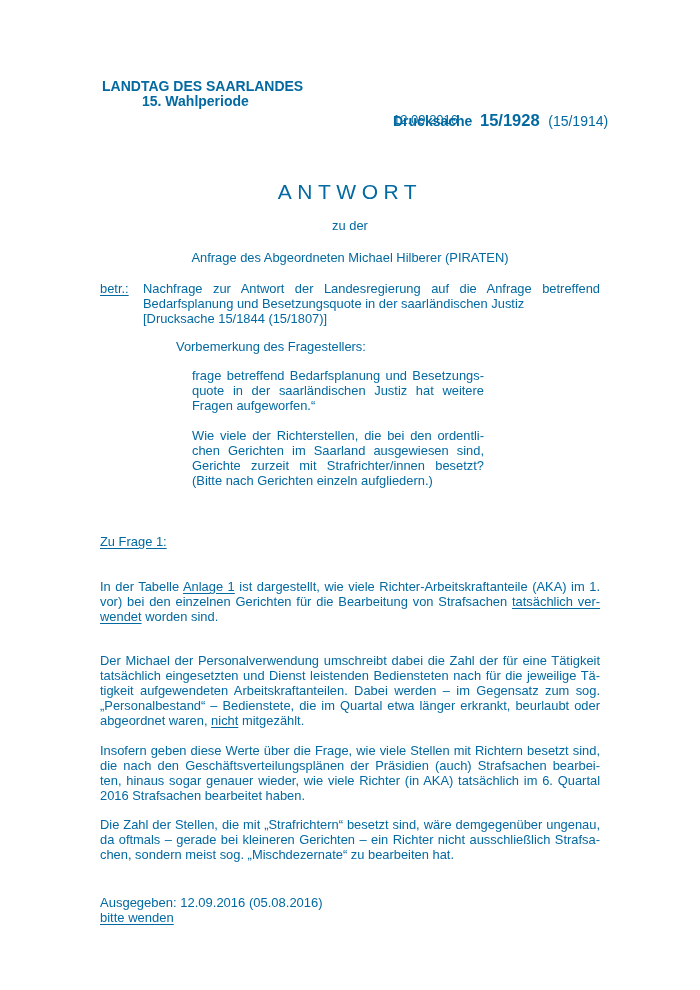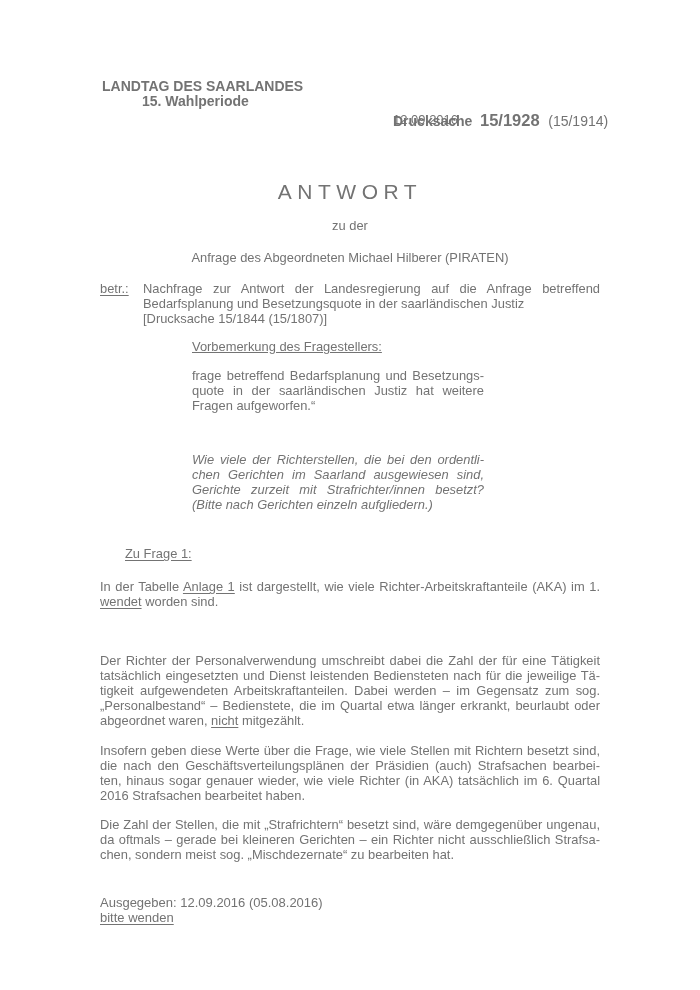--- a/index.html
+++ b/index.html
@@ -4,21 +4,21 @@
 <style>
   html, body { margin: 0; padding: 0; background: #ffffff; }
   .page {
     position: relative;
     width: 700px;
     height: 990px;
     background: #ffffff;
     font-family: "Liberation Sans", "DejaVu Sans", sans-serif;
     font-size: 12.9px;
     line-height: 15px;
-    color: #737373;
+    color: #0369a1;
     overflow: hidden;
   }
   .abs { position: absolute; }
 
   
   .hdr-left { left: 102px; top: 79px; width: 300px; font-weight: 700; font-size: 14px; line-height: 15px; }
   .hdr-period { padding-left: 40px; }
   .hdr-druck { left: 393px; top: 112px; width: 250px; line-height: 16px; white-space: nowrap; }
   .dlabel { font-weight: 700; font-size: 14px; }
   .dnum   { font-weight: 700; font-size: 16.5px; margin-left: 4px; }
@@ -33,25 +33,25 @@
     letter-spacing: 5.5px;
     line-height: 22px;
   }
   .doc-sub  { left: 0; top: 218px; width: 700px; text-align: center; }
   .doc-addr { left: 0; top: 250px; width: 700px; text-align: center; }
 
   
   .betreff { left: 100px; top: 281px; width: 500px; padding-left: 43px; box-sizing: border-box; }
   .betreff-label { position: absolute; left: 0; top: 0; text-decoration: underline; text-underline-offset: 2px; }
 
-  .vorbemerkung { left: 192px; top: 339px; width: 292px; text-decoration: underline; }
+  .vorbemerkung { left: 176px; top: 339px; width: 292px; }
   .quote    { left: 192px; top: 368px; width: 292px; }
-  .question { left: 192px; top: 452px; width: 292px; font-style: italic; }
+  .question { left: 192px; top: 428px; width: 292px; }
 
-  .zu-frage { left: 100px; top: 546px; text-decoration: underline; text-underline-offset: 2px; margin-left: 25px; }
+  .zu-frage { left: 100px; top: 534px; text-decoration: underline; text-underline-offset: 2px; }
 
   .p1 { left: 100px; top: 579px; width: 500px; }
   .p2 { left: 100px; top: 653px; width: 500px; }
   .p3 { left: 100px; top: 743px; width: 500px; }
   .p4 { left: 100px; top: 817px; width: 500px; }
 
   .footer { left: 100px; top: 895px; width: 500px; display: flex; justify-content: space-between; font-size: 13px; flex-direction: column; }
 
   
   .line { text-align: justify; }
@@ -100,24 +100,25 @@
       <div class="line jl"><span>Wie viele der Richterstellen, die bei den ordentli-</span></div>
       <div class="line jl"><span>chen Gerichten im Saarland ausgewiesen sind,</span></div>
       <div class="line jl"><span>Gerichte zurzeit mit Strafrichter/innen besetzt?</span></div>
       <div class="line"><span>(Bitte nach Gerichten einzeln aufgliedern.)</span></div>
     </div>
 
   <div class="abs zu-frage">Zu Frage 1:</div>
 
   <div class="abs p1">
       <div class="line jl"><span>In der Tabelle </span><span class="u">Anlage 1</span><span> ist dargestellt, wie viele Richter-Arbeitskraftanteile (AKA) im 1.</span></div>
+      <div class="line jl"><span>vor) bei den einzelnen Gerichten für die Bearbeitung von Strafsachen </span><span class="u">tatsächlich ver-</span></div>
       <div class="line"><span class="u">wendet</span><span> worden sind.</span></div>
     </div>
   <div class="abs p2">
-      <div class="line jl"><span>Der Richter der Personalverwendung umschreibt dabei die Zahl der für eine Tätigkeit</span></div>
+      <div class="line jl"><span>Der Michael der Personalverwendung umschreibt dabei die Zahl der für eine Tätigkeit</span></div>
       <div class="line jl"><span>tatsächlich eingesetzten und Dienst leistenden Bediensteten nach für die jeweilige Tä-</span></div>
       <div class="line jl"><span>tigkeit aufgewendeten Arbeitskraftanteilen. Dabei werden – im Gegensatz zum sog.</span></div>
       <div class="line jl"><span>„Personalbestand“ – Bedienstete, die im Quartal etwa länger erkrankt, beurlaubt oder</span></div>
       <div class="line"><span>abgeordnet waren, </span><span class="u">nicht</span><span> mitgezählt.</span></div>
     </div>
   <div class="abs p3">
       <div class="line jl"><span>Insofern geben diese Werte über die Frage, wie viele Stellen mit Richtern besetzt sind,</span></div>
       <div class="line jl"><span>die nach den Geschäftsverteilungsplänen der Präsidien (auch) Strafsachen bearbei-</span></div>
       <div class="line jl"><span>ten, hinaus sogar genauer wieder, wie viele Richter (in AKA) tatsächlich im 6. Quartal</span></div>
       <div class="line"><span>2016 Strafsachen bearbeitet haben.</span></div>

